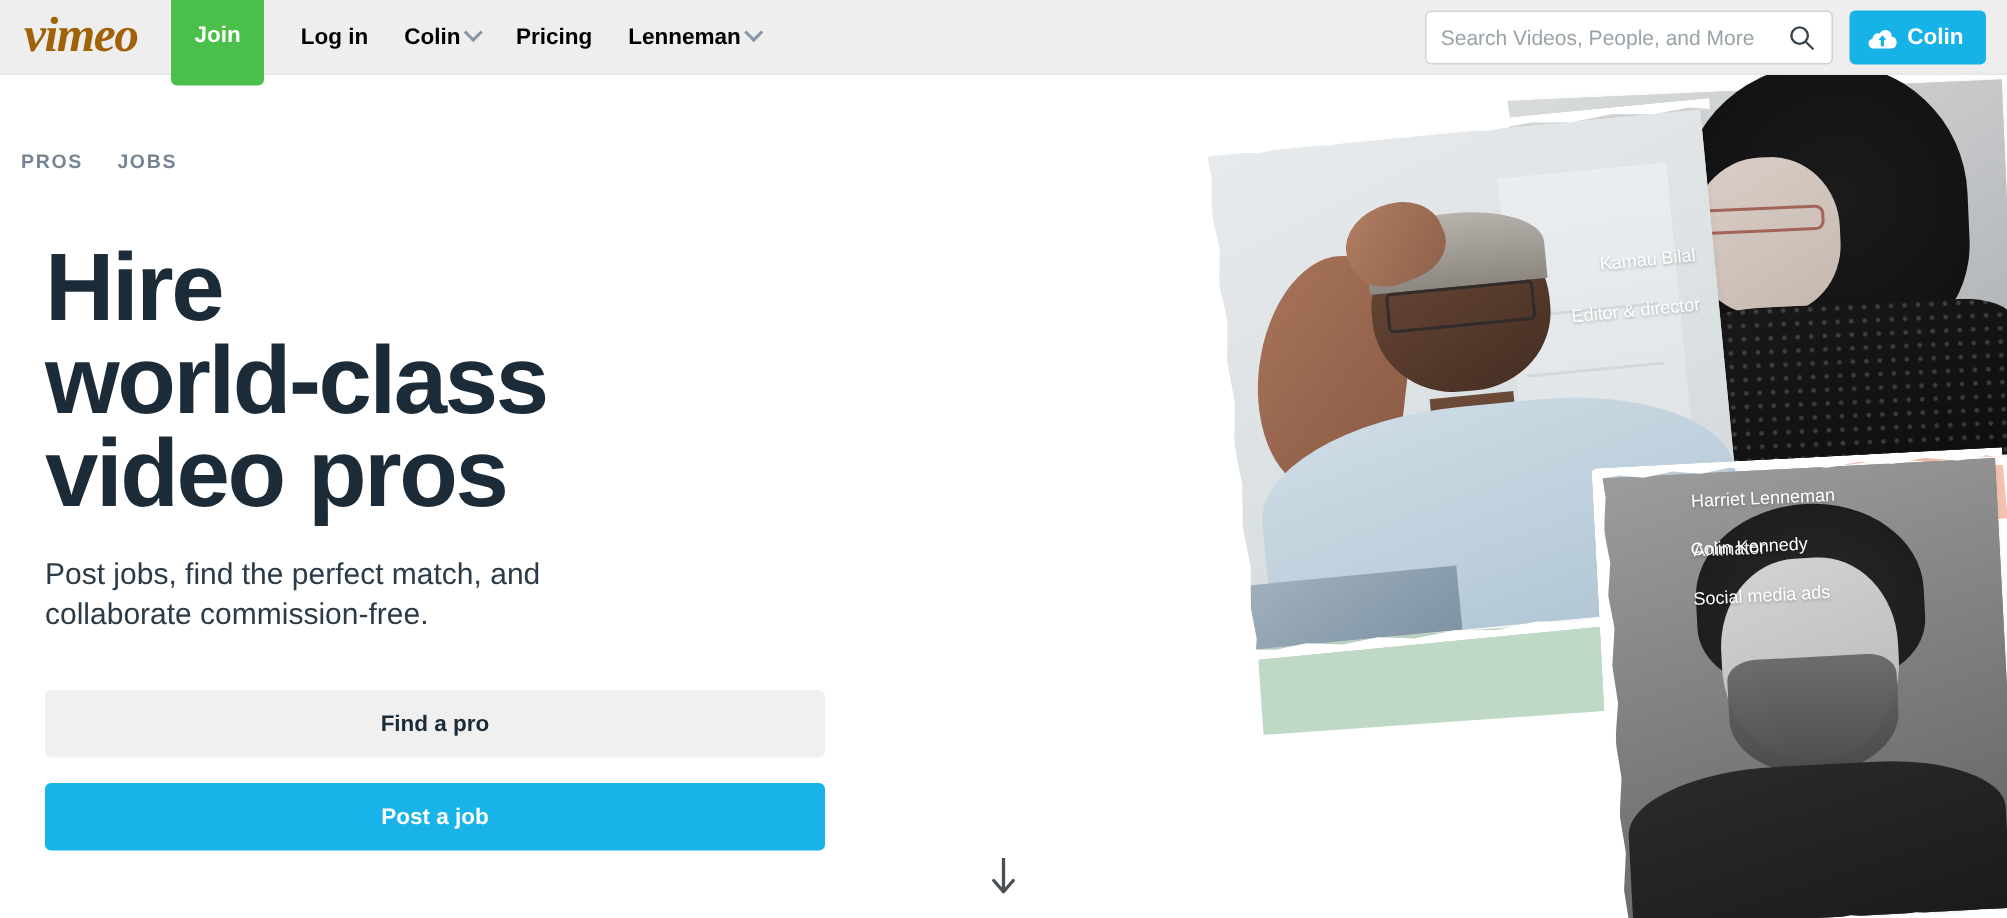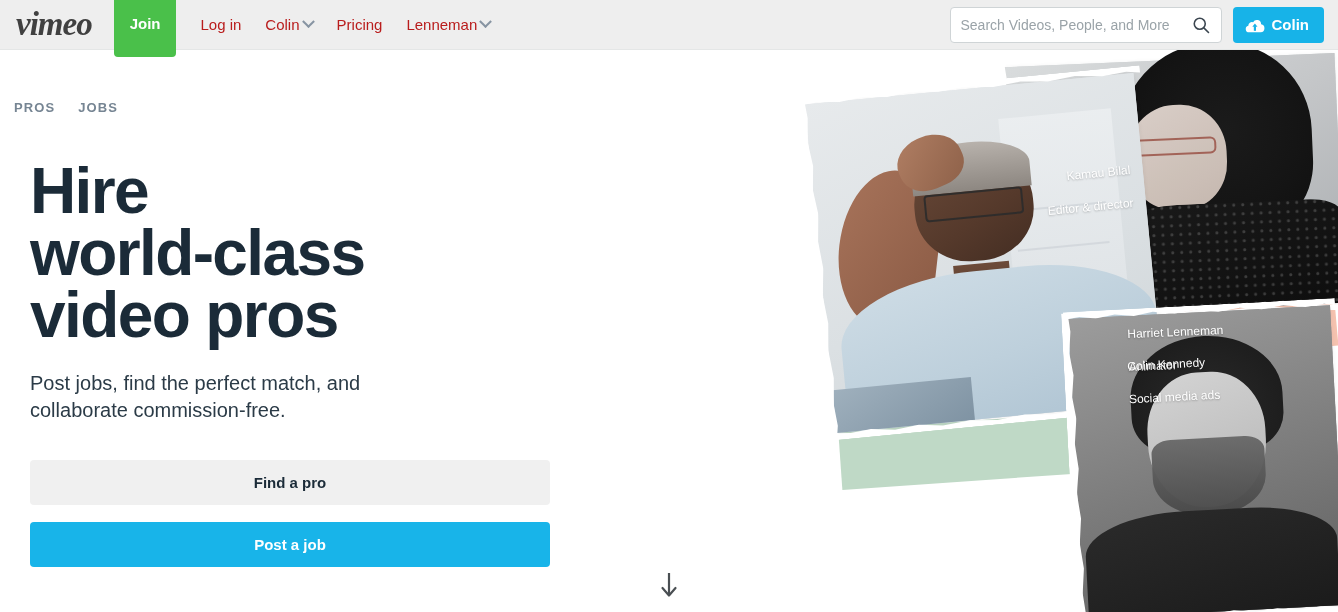--- a/index.html
+++ b/index.html
@@ -20,21 +20,21 @@
     align-items: center;
     padding: 0 14px 0 16px;
     border-bottom: 1px solid #e4e6e6;
   }
   .logo {
     font-family: "Liberation Serif", serif;
     font-style: italic;
     font-weight: bold;
     font-size: 33px;
     letter-spacing: -1px;
-    color: #404040;
+    color: #a16207;
     line-height: 1;
     margin-right: 22px;
     user-select: none;
   }
   .join-btn {
     background: #4ac04a;
     color: #ffffff;
     font-size: 15px;
     font-weight: bold;
     border: none;
@@ -47,22 +47,22 @@
     display: flex;
     align-items: center;
     gap: 24px;
     margin-left: 24px;
   }
   .nav-item {
     display: flex;
     align-items: center;
     gap: 4px;
     font-size: 15px;
-    font-weight: normal;
-    color: #b91c1c;
+    font-weight: bold;
+    color: #000000;
     cursor: pointer;
     white-space: nowrap;
   }
   .chev {
     width: 9px; height: 9px;
     border-right: 2px solid #8794a2;
     border-bottom: 2px solid #8794a2;
     transform: rotate(45deg) translate(-2px, -2px);
     display: inline-block;
   }

